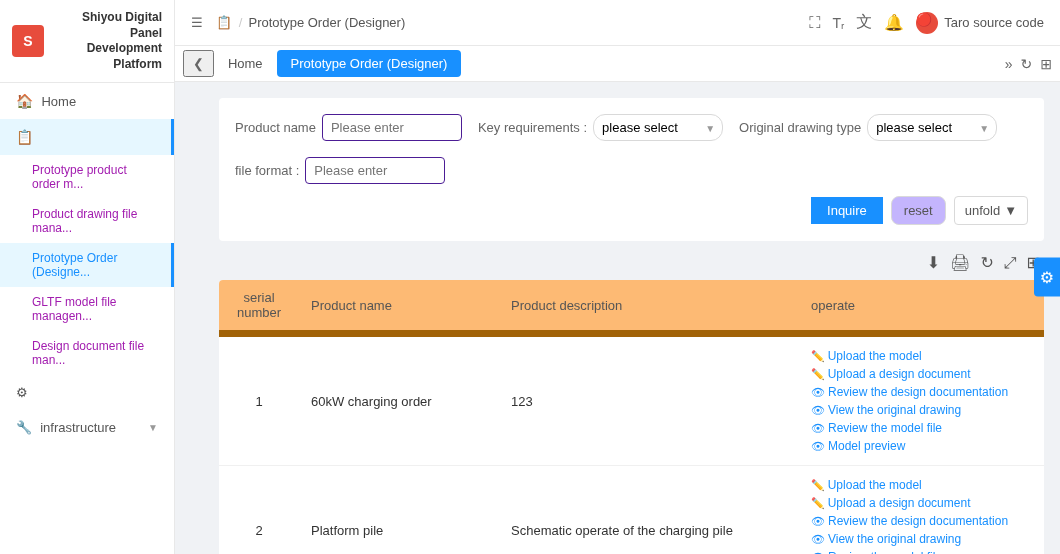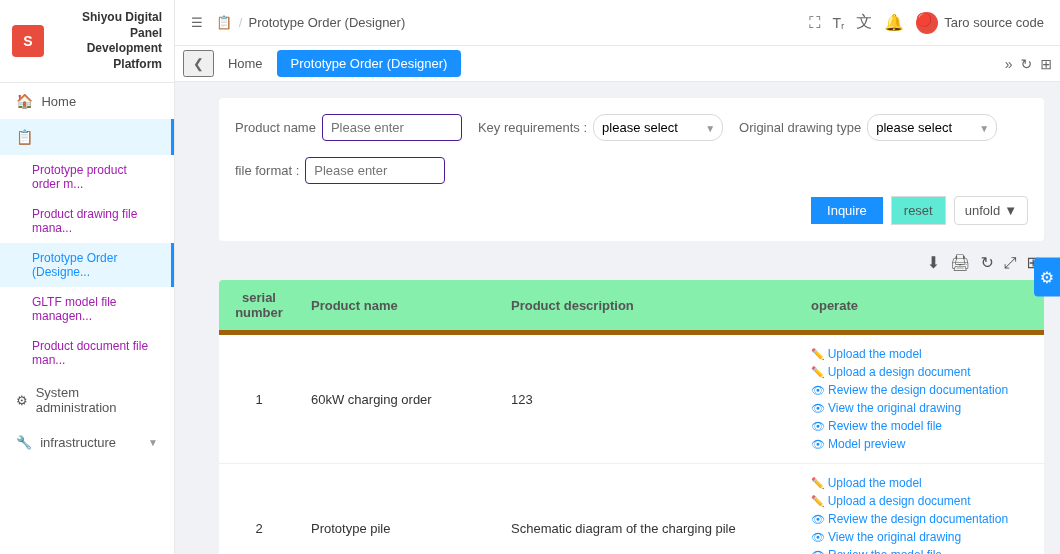--- a/index.html
+++ b/index.html
@@ -47,31 +47,31 @@
     .filter-card { background: #fff; border-radius: 4px; padding: 16px; margin-bottom: 12px; }
     .filter-row { display: flex; align-items: center; gap: 16px; flex-wrap: wrap; }
     .filter-field { display: flex; align-items: center; gap: 6px; font-size: 13px; }
     .filter-label { color: #666; white-space: nowrap; }
     .filter-input { border: 1px solid #4c1d95; border-radius: 4px; padding: 5px 8px; font-size: 13px; outline: none; width: 140px; }
     .filter-select { border: 1px solid #d9d9d9; border-radius: 12px; padding: 5px 8px; font-size: 13px; outline: none; width: 130px; appearance: none; background: #fff; cursor: pointer; }
     .filter-select-wrap { position: relative; display: inline-block; }
     .filter-select-wrap::after { content: '▼'; position: absolute; right: 8px; top: 50%; transform: translateY(-50%); font-size: 10px; color: #999; pointer-events: none; }
     .filter-actions { display: flex; align-items: center; gap: 8px; margin-top: 12px; justify-content: flex-end; }
     .btn-inquire { background: #1890ff; color: white; border: none; border-radius: 0; padding: 6px 16px; cursor: pointer; font-size: 13px; }
-    .btn-reset { background: #5eead4; color: #555; border: 1px solid #d9d9d9; border-radius: 0; padding: 6px 12px; cursor: pointer; font-size: 13px; }
+    .btn-reset { background: #c4b5fd; color: #555; border: 1px solid #d9d9d9; border-radius: 8px; padding: 6px 12px; cursor: pointer; font-size: 13px; }
     .btn-unfold { background: #fff; color: #555; border: 1px solid #d9d9d9; border-radius: 4px; padding: 6px 10px; cursor: pointer; font-size: 13px; display: flex; align-items: center; gap: 4px; }
 
     
     .table-toolbar { display: flex; align-items: center; justify-content: flex-end; gap: 10px; margin-bottom: 8px; padding: 0 4px; }
     .toolbar-icon { font-size: 16px; cursor: pointer; color: #555; }
 
     
     .table-card { background: #fff; border-radius: 4px; overflow: hidden; }
     table { width: 100%; border-collapse: collapse; font-size: 13px; }
-    thead th { background: #86efac; border-bottom: 5px solid #a16207; padding: 10px 12px; text-align: left; color: #555; font-weight: 700; }
+    thead th { background: #fdba74; border-bottom: 7px solid #a16207; padding: 10px 12px; text-align: left; color: #555; font-weight: 400; }
     tbody td { border-bottom: 1px solid #f0f0f0; padding: 12px; vertical-align: middle; }
     .col-serial { width: 80px; text-align: center; }
     .col-name { width: 200px; }
     .col-desc { width: 300px; }
     .col-operate { }
     .operate-links { display: flex; flex-wrap: wrap; gap: 4px 12px; }
     .op-link { color: #1890ff; cursor: pointer; font-size: 12px; display: flex; align-items: center; gap: 3px; white-space: nowrap; }
     .op-icon { font-size: 11px; }
 
     
@@ -106,26 +106,25 @@
     <div class="sidebar-sub-item">
       <span>Product drawing file mana...</span>
     </div>
     <div class="sidebar-sub-item active" style="color:#1890ff;background:#e6f7ff;border-right:3px solid #1890ff;">
       <span>Prototype Order (Designe...</span>
     </div>
     <div class="sidebar-sub-item">
       <span>GLTF model file managen...</span>
     </div>
     <div class="sidebar-sub-item">
-      <span>Product document file man...</span>
+      <span>Design document file man...</span>
     </div>
 
     <div class="sidebar-section-item">
       <span class="icon">⚙</span>
-      <span>System administration</span>
     </div>
 
     <div class="sidebar-section-item">
       <span class="icon">🔧</span>
       <span>infrastructure</span>
       <span style="margin-left:auto;font-size:10px;color:#999;">▼</span>
     </div>
 
   </div>
 </div>
@@ -277,24 +276,24 @@
                   </span>
               </div>
             </td>
           </tr>
 
           <tr>
             <td class="col-serial">
               <span>2</span>
             </td>
             <td class="col-name">
-              <span>Prototype pile</span>
+              <span>Platform pile</span>
             </td>
             <td class="col-desc">
-              <span>Schematic diagram of the charging pile</span>
+              <span>Schematic operate of the charging pile</span>
             </td>
             <td class="col-operate">
               <div class="operate-links">
                 <span class="op-link">
                     <span class="op-icon">✏️</span>
                     <span>Upload the model</span>
                   </span>
                 <span class="op-link">
                     <span class="op-icon">✏️</span>
                     <span>Upload a design document</span>

